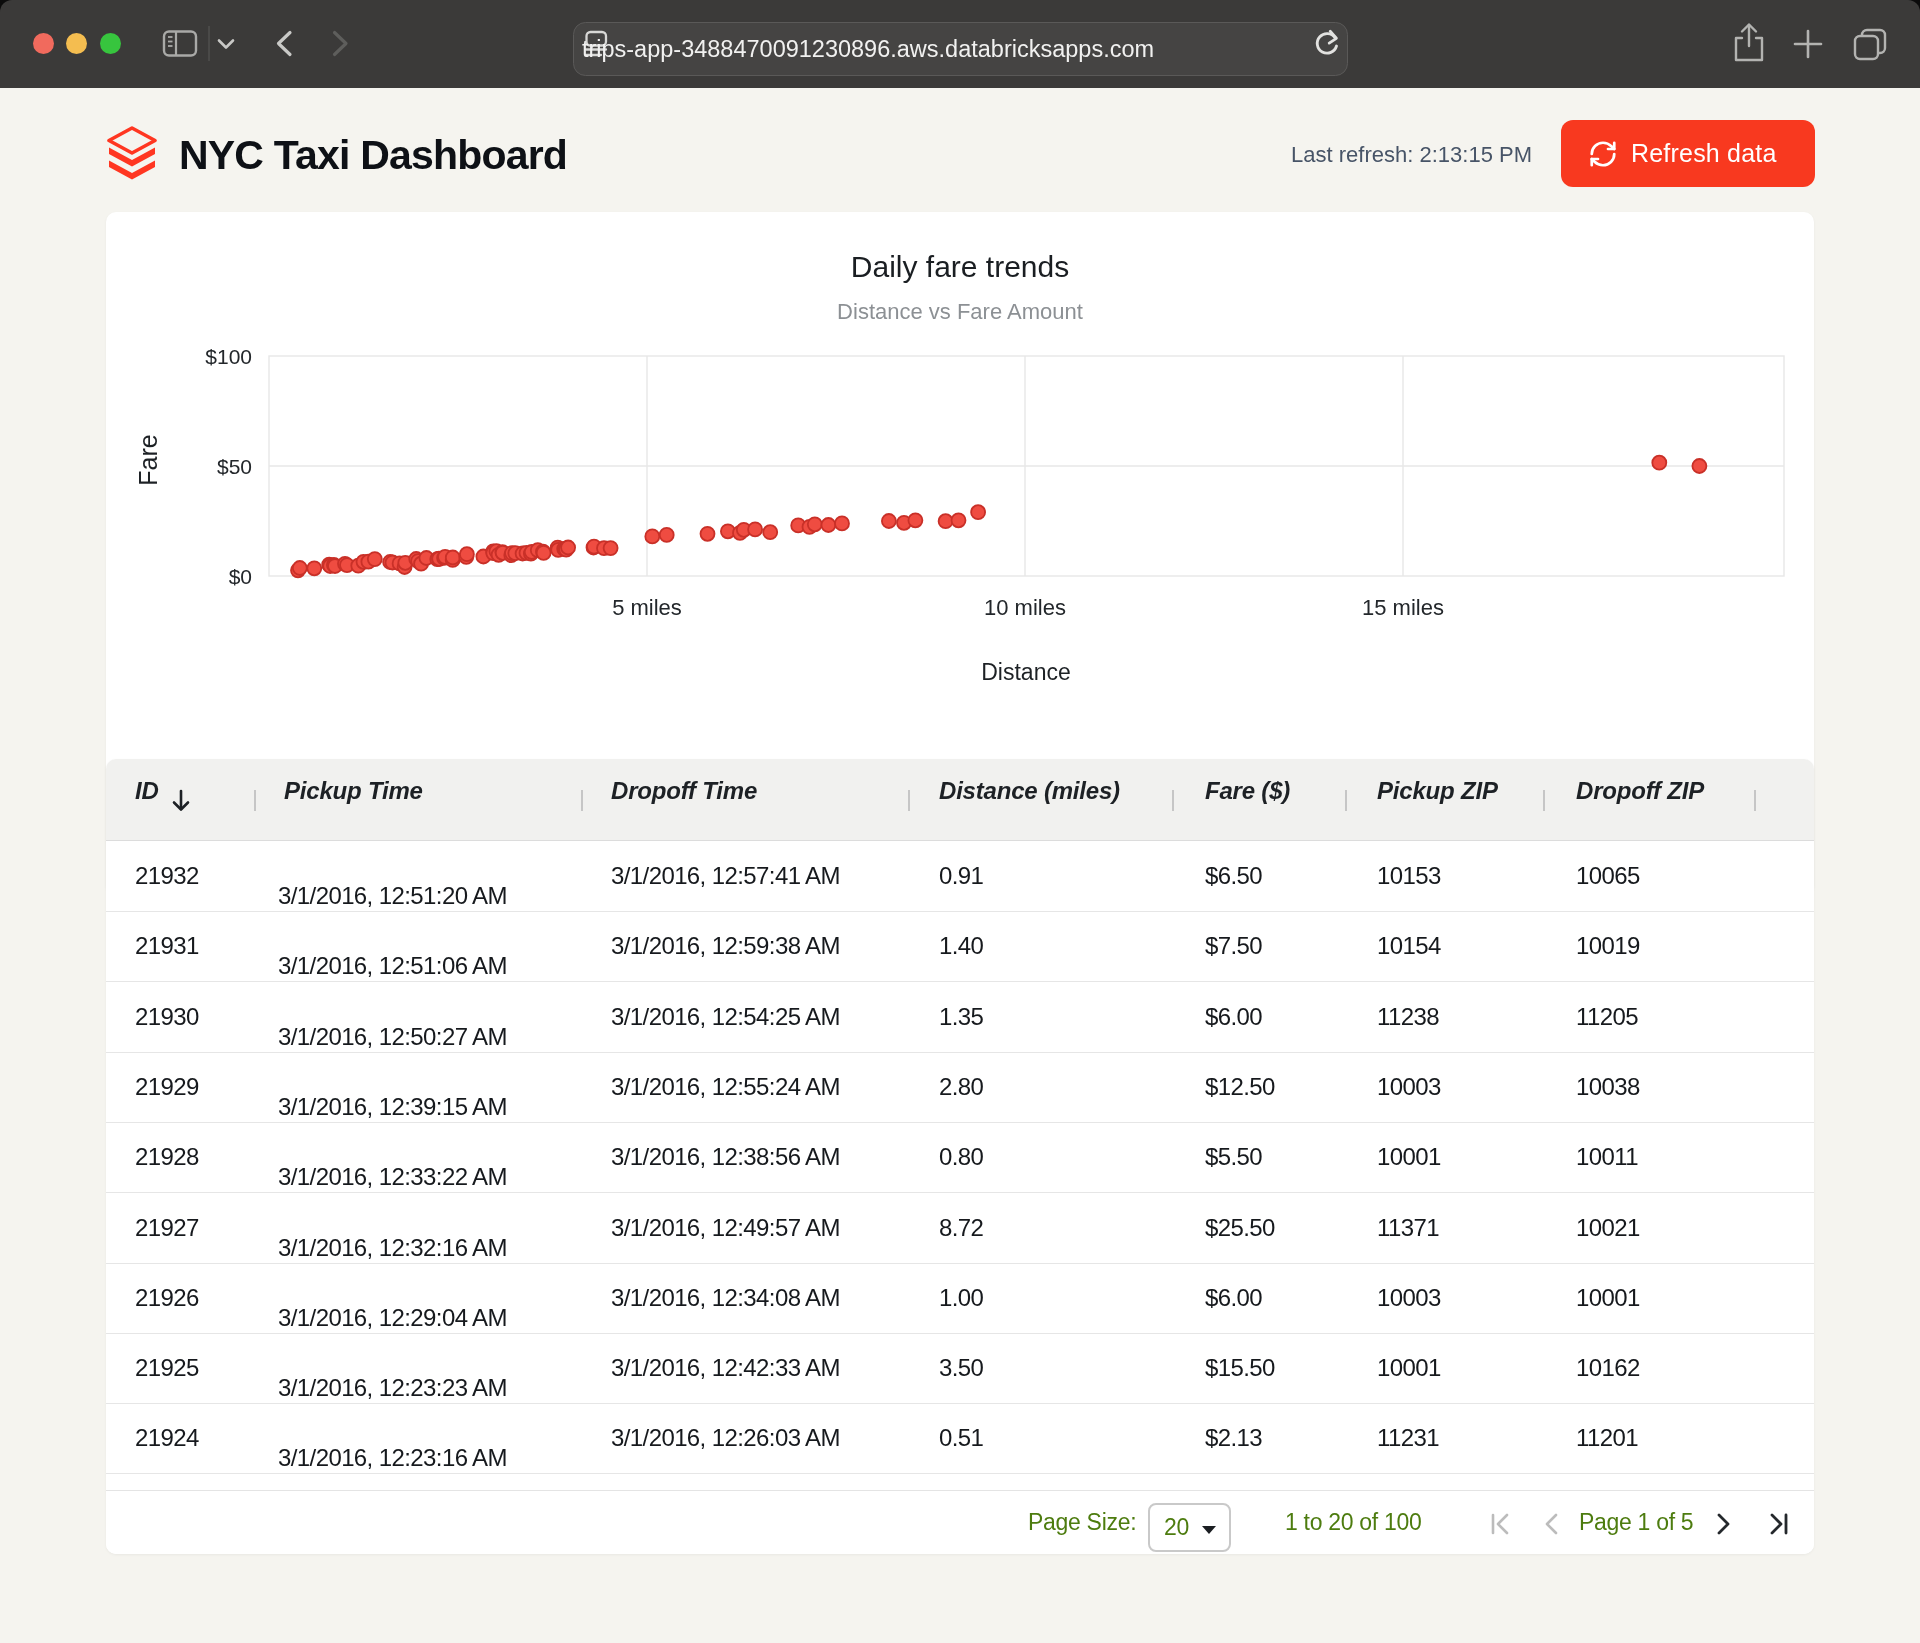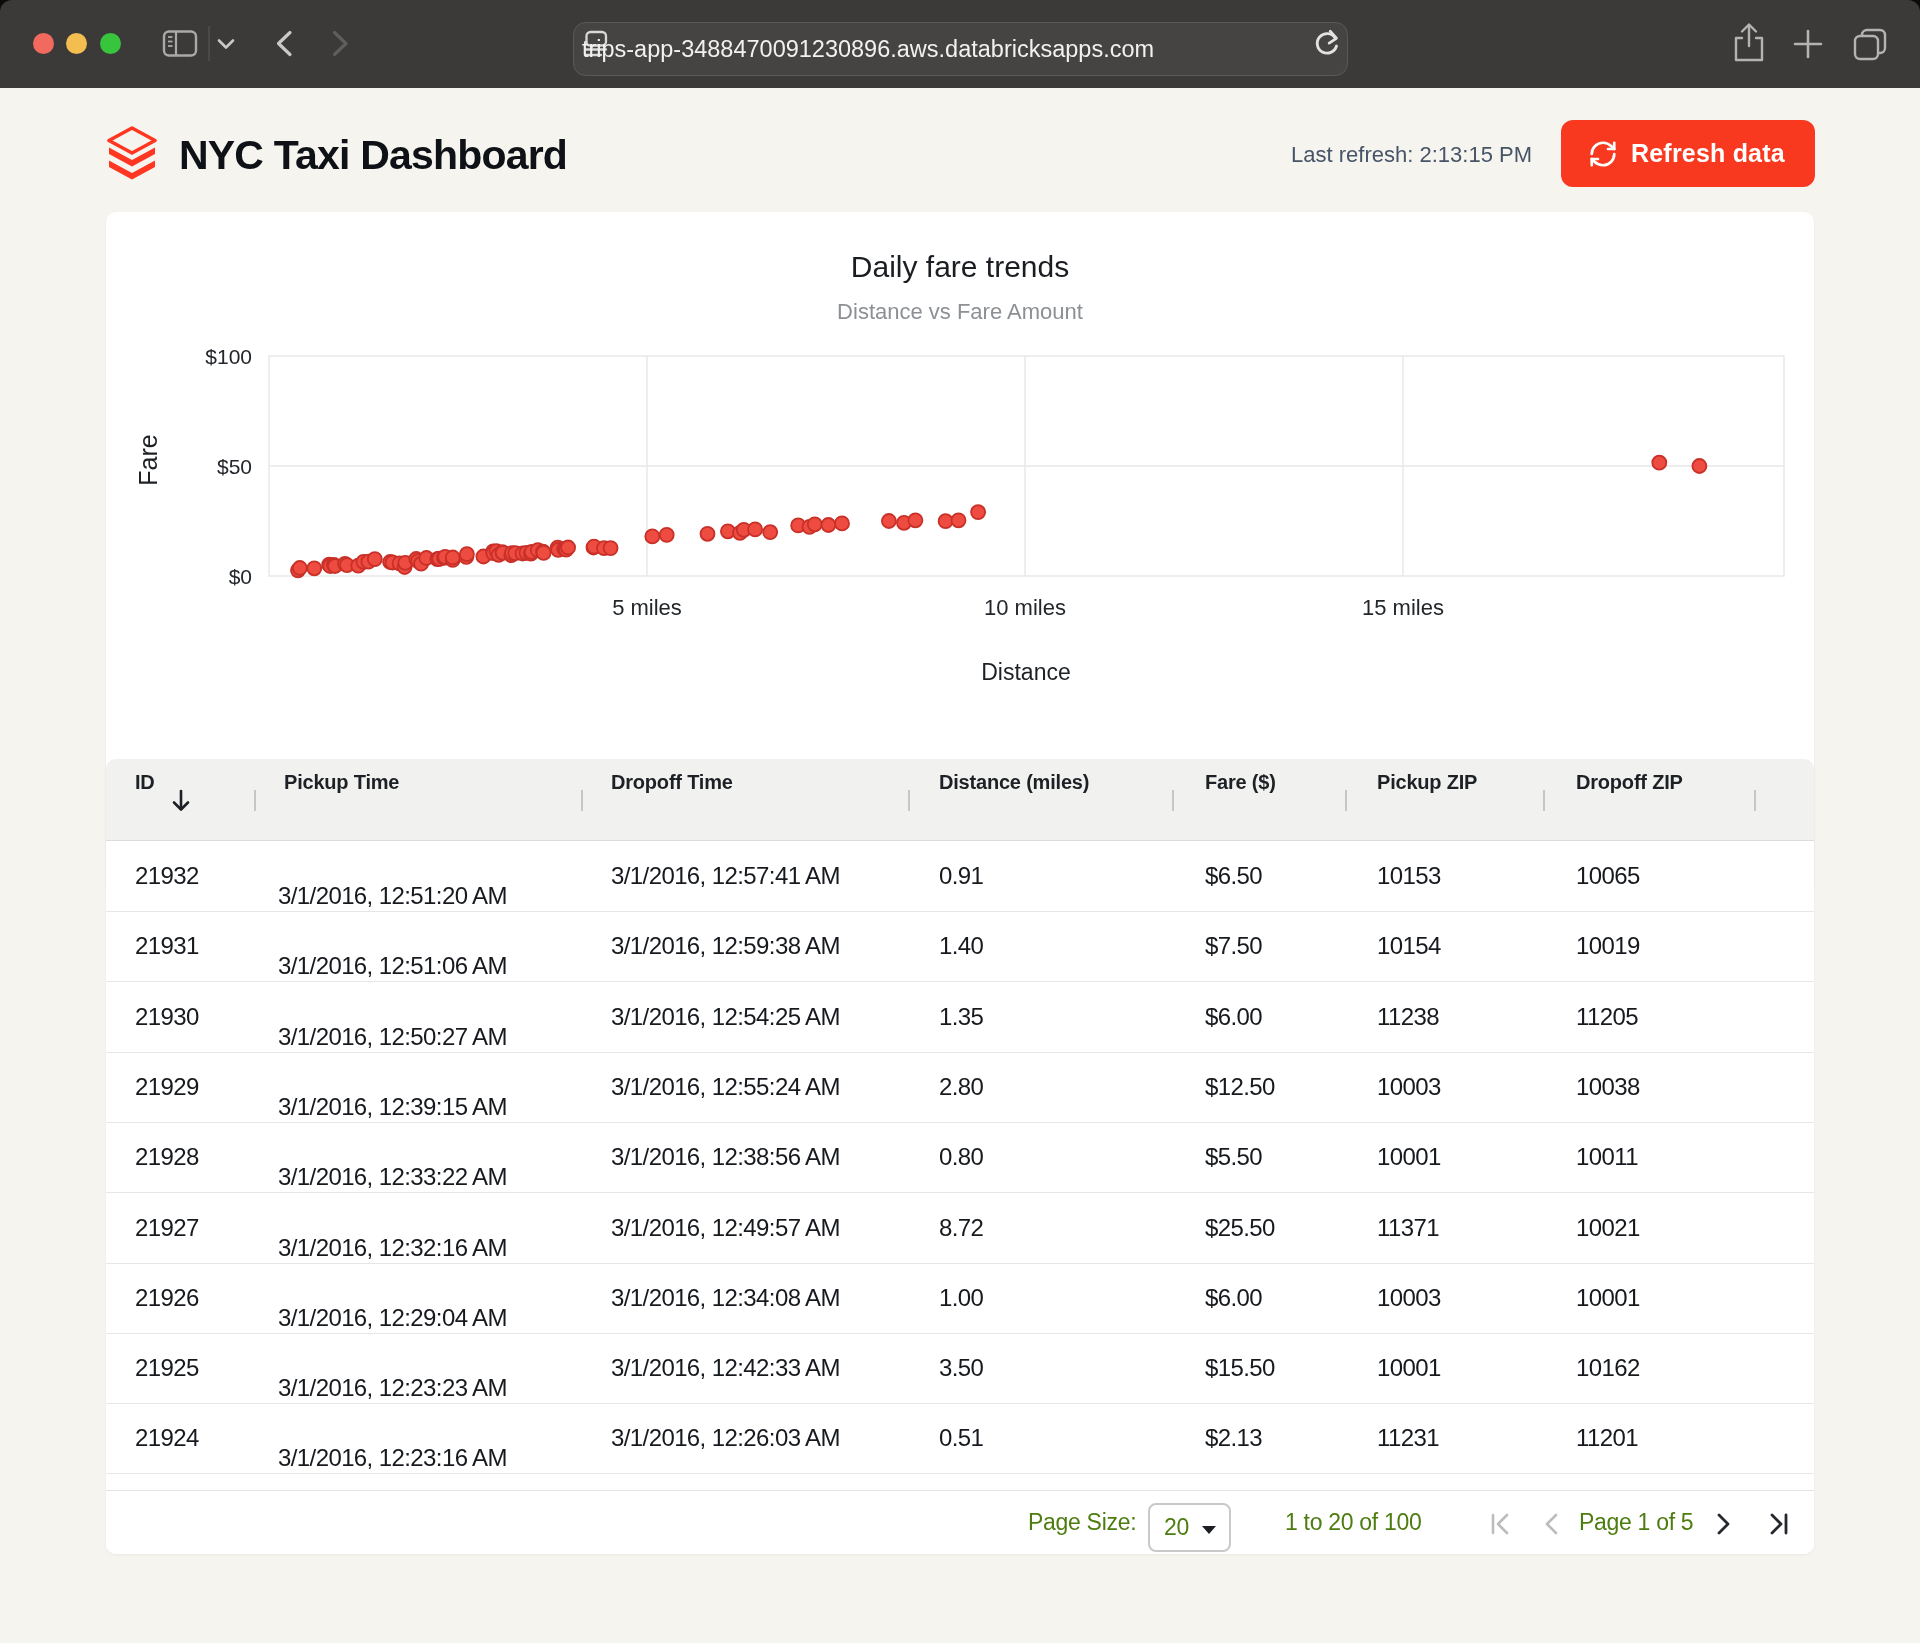--- a/index.html
+++ b/index.html
@@ -9,30 +9,30 @@
 
   
   #topbk { left:0; top:0; width:1920px; height:30px; background:#0b0b0b; }
   #chrome { left:0; top:0; width:1920px; height:88px; background:#3b3a39; border-radius:12px 12px 0 0; }
   .tl { position:absolute; top:32.5px; width:21px; height:21px; border-radius:50%; }
 
   
   #title { left:179px; top:132px; font-size:41px; font-weight:bold; color:#0e1116; letter-spacing:-0.8px; }
   #lastref { top:142px; right:388px; font-size:22px; color:#475467; }
   #refreshbtn { left:1561px; top:120px; width:254px; height:67px; background:#f8391f; border-radius:12px; color:#fff; }
-  #refreshbtn span { position:absolute; left:70px; top:19px; font-size:25px; font-weight:700; letter-spacing:0.2px; }
+  #refreshbtn span { position:absolute; left:70px; top:19px; font-size:25px; font-weight:400; letter-spacing:0.2px; }
 
   
   .card { background:#fff; border-radius:10px; box-shadow:0 1px 3px rgba(0,0,0,0.05); }
   #chartcard { left:106px; top:212px; width:1708px; height:682px; }
   #tablecard { left:106px; top:759px; width:1708px; height:795px; overflow:hidden; }
 
   
   #thead { left:0; top:0; width:1708px; height:82px; background:#f1f1ef; border-bottom:1px solid #dcdcdc; }
-  .th { position:absolute; top:12px; font-size:20px; font-weight:600; color:#1d2125; letter-spacing:-0.2px; }
+  .th { position:absolute; top:18px; font-size:24px; font-weight:600; color:#1d2125; letter-spacing:-0.2px;font-style:italic; }
   .sep { position:absolute; top:31px; width:2px; height:21px; background:#c6c6c6; }
   .row { position:absolute; left:0; width:1708px; height:71px; border-bottom:1px solid #e6e6e6; }
   .cell { position:absolute; top:21px; font-size:24px; color:#16191d; letter-spacing:-0.6px; white-space:nowrap; }
   .c0{left:29px;} .c1{left:172px;margin-top:20px;} .c2{left:505px;} .c3{left:833px;} .c4{left:1099px;} .c5{left:1271px;} .c6{left:1470px;}
 
   
   #pager { left:0; top:731px; width:1708px; height:64px; border-top:1px solid #e4e4e4; background:#fff; }
   .pg { position:absolute; font-size:23px; color:#4d7c0f; top:18px; letter-spacing:-0.3px; }
   #psbox { position:absolute; left:1042px; top:12px; width:83px; height:49px; border:2px solid #c9c9c9; border-radius:8px; background:#fff; }
 </style>

